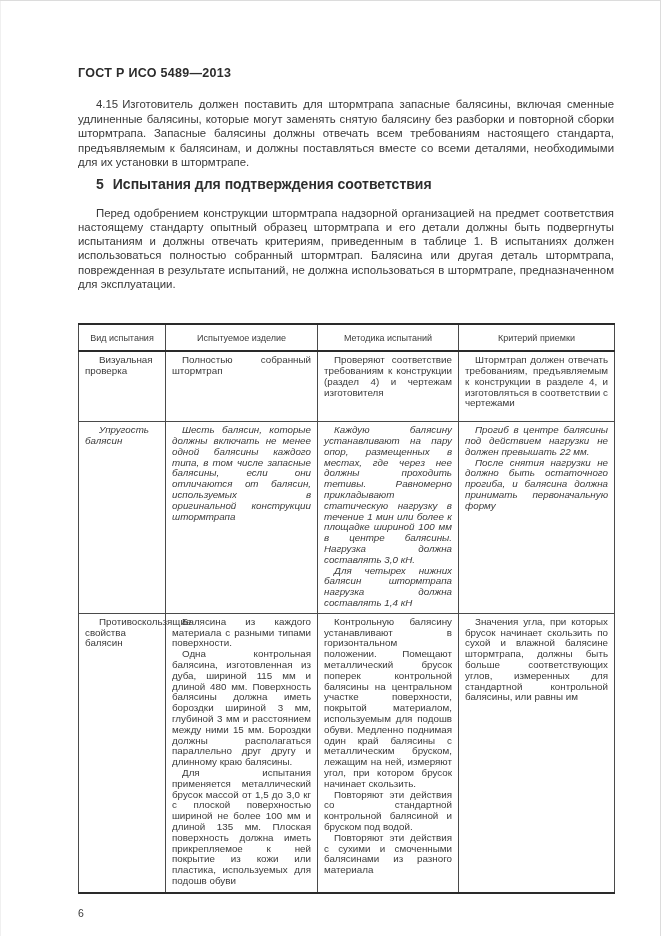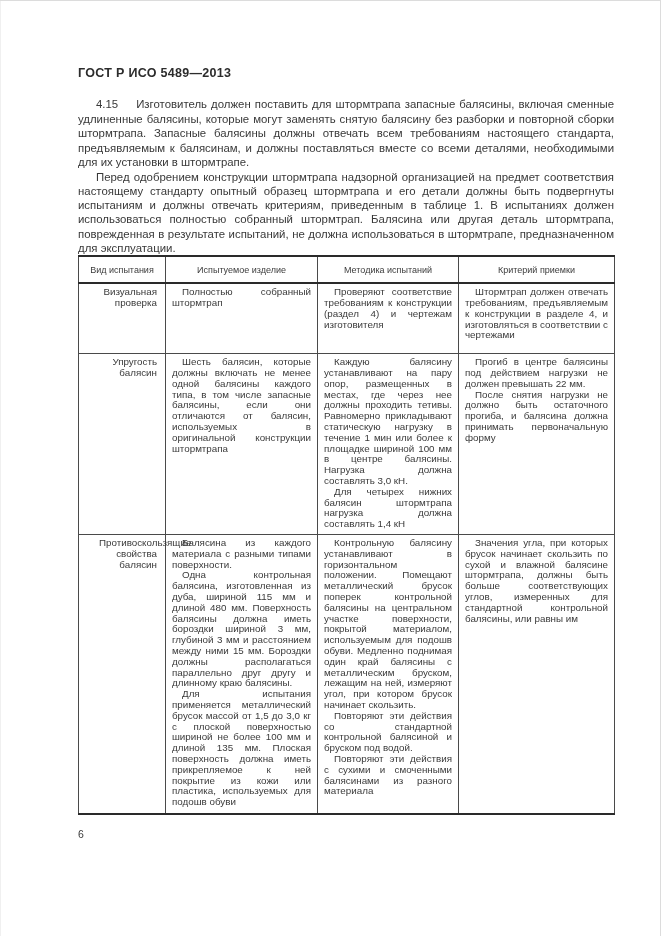--- a/index.html
+++ b/index.html
@@ -23,21 +23,21 @@
     margin:0 0 17px 0;
   }
   .par{
     margin:0;
     font-size:11.4px;line-height:14.5px;
     text-align:justify;
     color:#383838;
   }
   .par .clause-num{
     display:inline-block;
-    margin-left:18px;margin-right:18px;
+    margin-left:18px;margin-right:4px;
     text-indent:0;
   }
   h2.sec-heading{
     margin:6px 0 13px 18px;
     font-size:14px;line-height:17px;
     font-weight:bold;color:#2e2e2e;
   }
   h2.sec-heading .sec-num{margin-right:9px;}
   .intro{
     margin:0;
@@ -51,54 +51,56 @@
   }
   .tbl-caption .cap-label{letter-spacing:2.5px;margin-right:4px;}
   table.gost{
     width:536px;
     border-collapse:collapse;
     table-layout:fixed;
     border-top:2px solid #2a2a2a;
     border-bottom:2px solid #2a2a2a;
     border-left:1px solid #4a4a4a;
     border-right:1px solid #4a4a4a;
+    margin-top:32px;
   }
   table.gost th{
     font-size:9px;font-weight:normal;color:#3c3c3c;
     text-align:center;vertical-align:middle;
     border:1px solid #4a4a4a;
     border-bottom:2px solid #2a2a2a;
     height:21px;padding:2px 4px;
   }
   table.gost td{
     border:1px solid #4a4a4a;
     vertical-align:top;
     padding:3px 6px 4px 6px;
     font-size:9.8px;line-height:10.8px;color:#3a3a3a;
   }
   td .cp{margin:0;text-align:justify;text-indent:10px;}
-  td.c-type .cp{text-align:right;text-indent:14px;padding-right:2px;}
+  td.c-type .cp{text-align:left;text-indent:14px;padding-right:2px;}
   tr.r1 td{height:62px;}
-  tr.r2 td{height:152px;}
+  tr.r2 td{height:152px;font-style:italic;}
   tr.r3 td{height:271px;}
   .page-num{
     margin:13px 0 0 0;
     font-size:10.5px;color:#3a3a3a;
   }
 </style>
 </head>
 <body>
 
 <div class="page">
 
   <div class="doc-header">ГОСТ Р ИСО 5489—2013</div>
 
   <p class="par"><span class="clause-num">4.15</span><span>Изготовитель должен поставить для штормтрапа запасные балясины, включая сменные удлиненные балясины, которые могут заменять снятую балясину без разборки и повторной сборки штормтрапа. Запасные балясины должны отвечать всем требованиям настоящего стандарта, предъявляемым к балясинам, и должны поставляться вместе со всеми деталями, необходимыми для их установки в штормтрапе.</span></p>
 
 
+  <h2 class="sec-heading"><span class="sec-num">5</span><span>Испытания для подтверждения соответствия</span></h2>
 
   <p class="intro">Перед одобрением конструкции штормтрапа надзорной организацией на предмет соответствия настоящему стандарту опытный образец штормтрапа и его детали должны быть подвергнуты испытаниям и должны отвечать критериям, приведенным в таблице 1. В испытаниях должен использоваться полностью собранный штормтрап. Балясина или другая деталь штормтрапа, поврежденная в результате испытаний, не должна использоваться в штормтрапе, предназначенном для эксплуатации.</p>
 
 
   <table class="gost">
     <colgroup>
       <col style="width:87px">
         <col style="width:152px">
         <col style="width:141px">
         <col style="width:156px">

